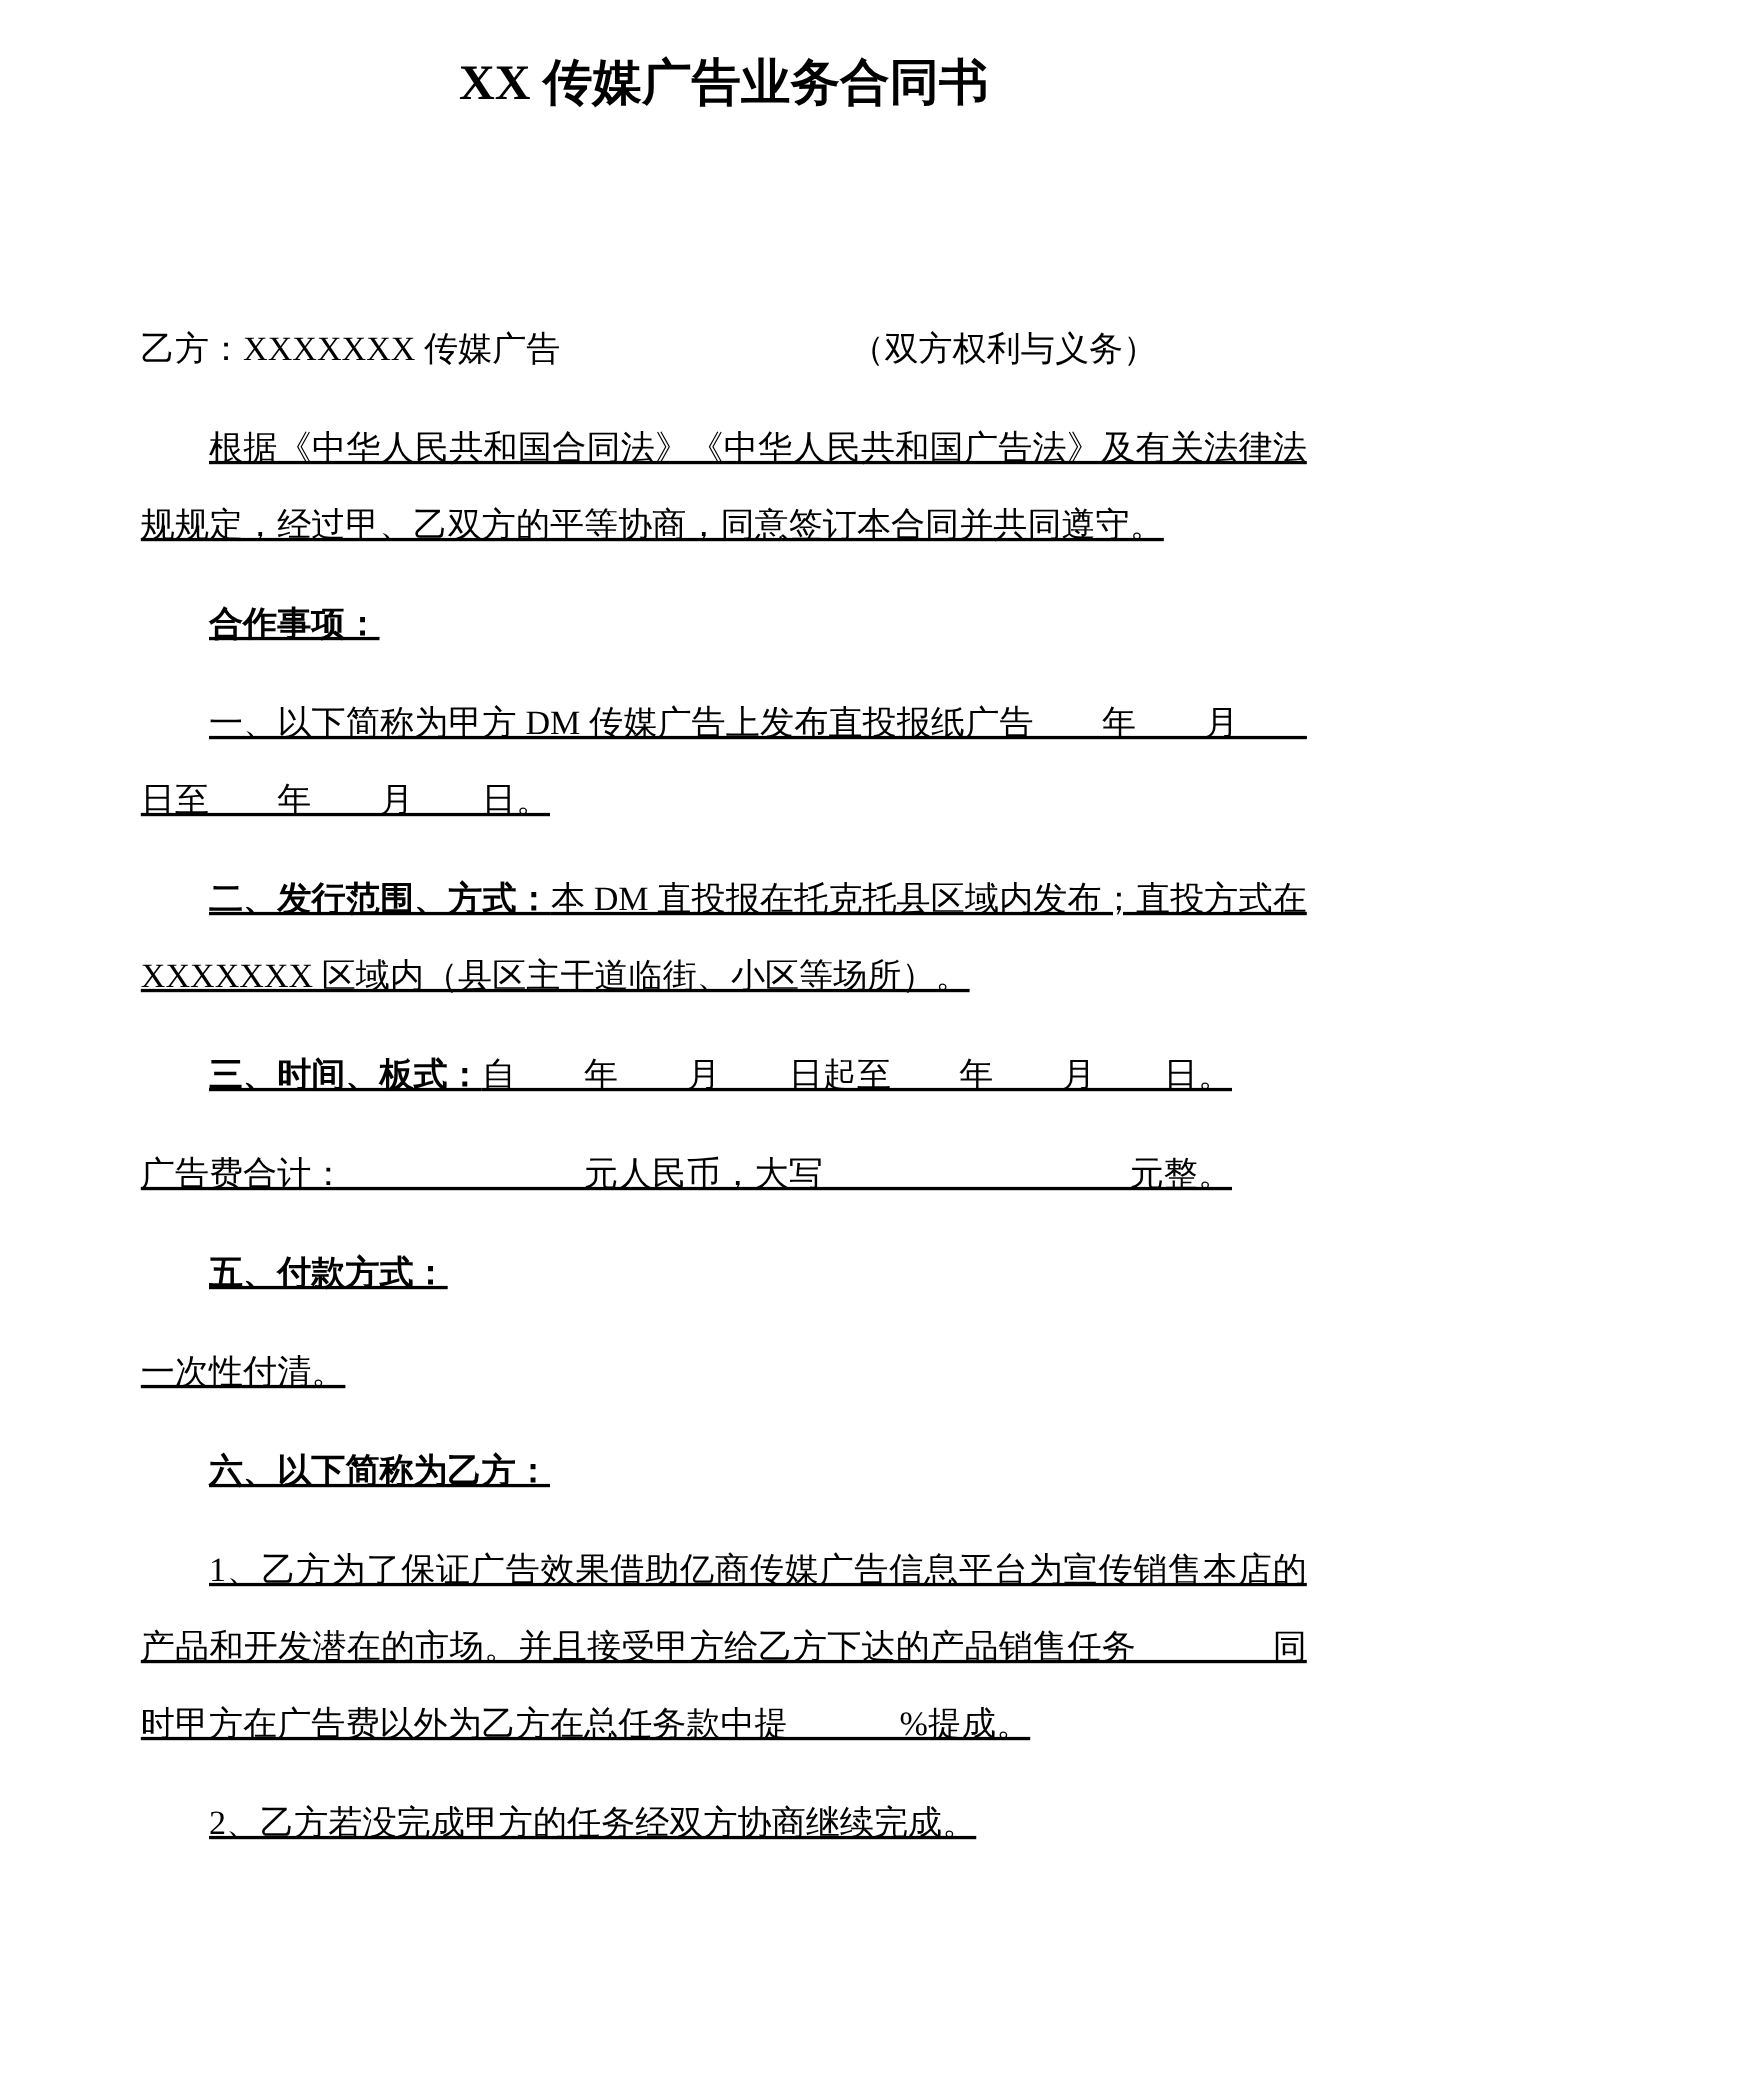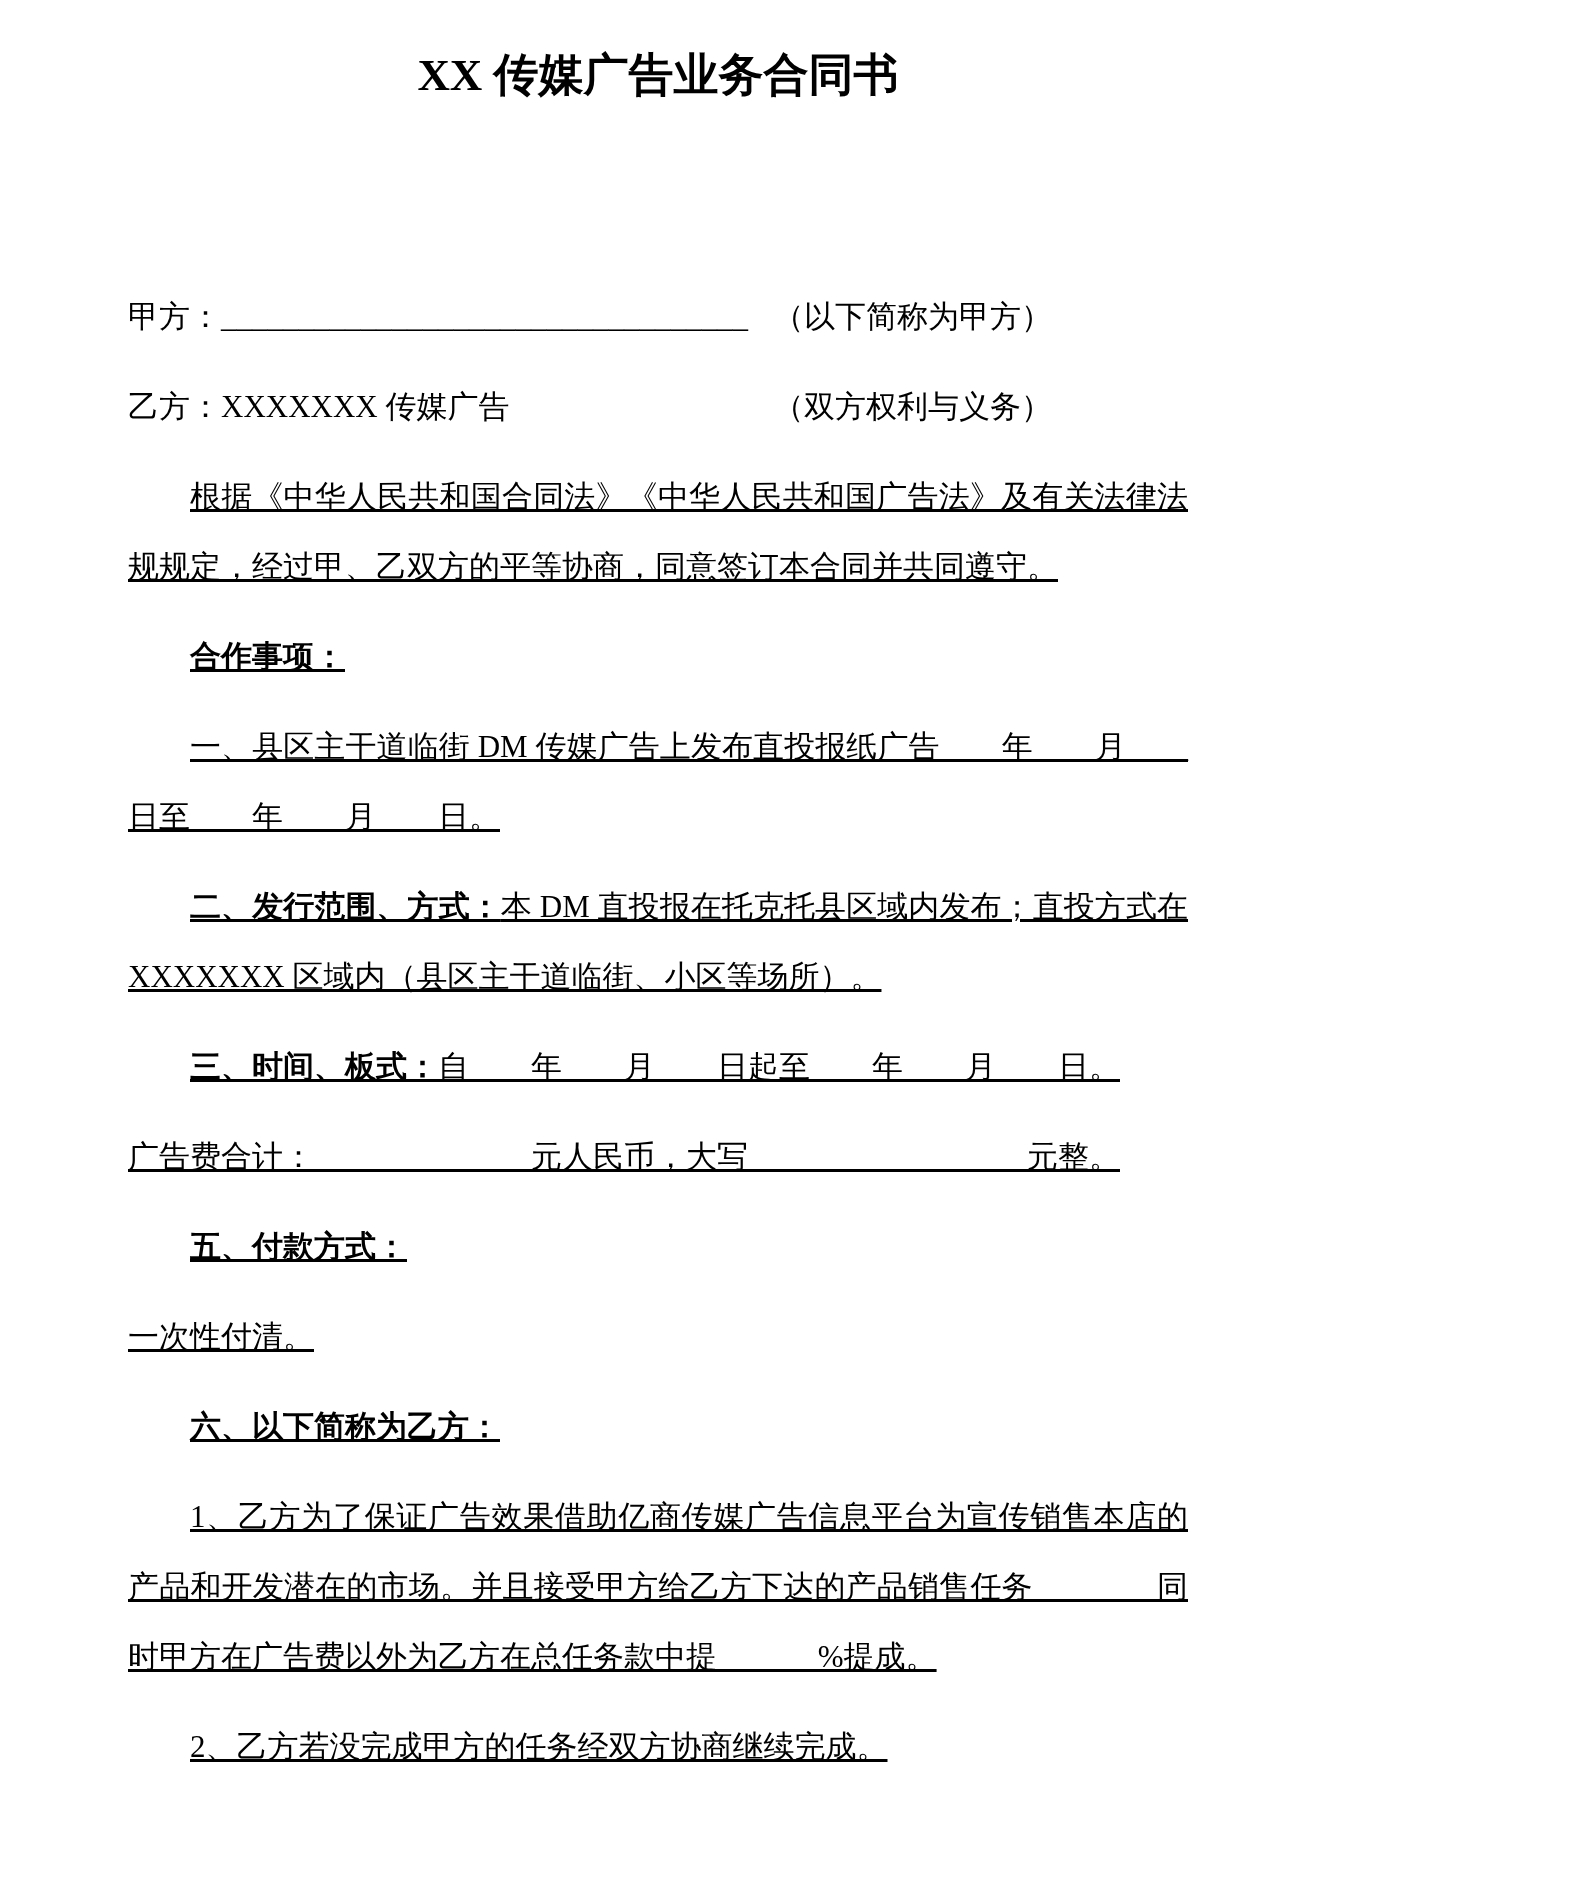--- a/index.html
+++ b/index.html
@@ -52,35 +52,31 @@
     font-weight: bold;
   }
 </style>
 </head>
 <body>
 
 <div class="page">
 
   <h1 class="title">XX 传媒广告业务合同书</h1>
 
-  <div class="row">
-    <span class="left">甲方：__________________________________</span>
-    <span class="right">（以下简称为甲方）</span>
-  </div>
 
   <div class="row">
     <span class="left">乙方：XXXXXXX 传媒广告</span>
     <span class="right">（双方权利与义务）</span>
   </div>
 
   <p class="para indent">根据《中华人民共和国合同法》《中华人民共和国广告法》及有关法律法规规定，经过甲、乙双方的平等协商，同意签订本合同并共同遵守。</p>
 
   <p class="para indent bold">合作事项：</p>
 
-  <p class="para indent">一、县区主干道临街 DM 传媒广告上发布直投报纸广告____年____月____日至____年____月____日。</p>
+  <p class="para indent">一、以下简称为甲方 DM 传媒广告上发布直投报纸广告____年____月____日至____年____月____日。</p>
 
   <p class="para indent"><span class="bold">二、发行范围、方式：</span><span>本 DM 直投报在托克托县区域内发布；直投方式在XXXXXXX 区域内（县区主干道临街、小区等场所）。</span></p>
 
   <p class="para indent"><span class="bold">三、时间、板式：</span><span>自____年____月____日起至____年____月____日。</span></p>
 
 
   <p class="para">广告费合计： _____________ 元人民币，大写__________________元整。</p>
 
   <p class="para indent bold">五、付款方式：</p>
 

